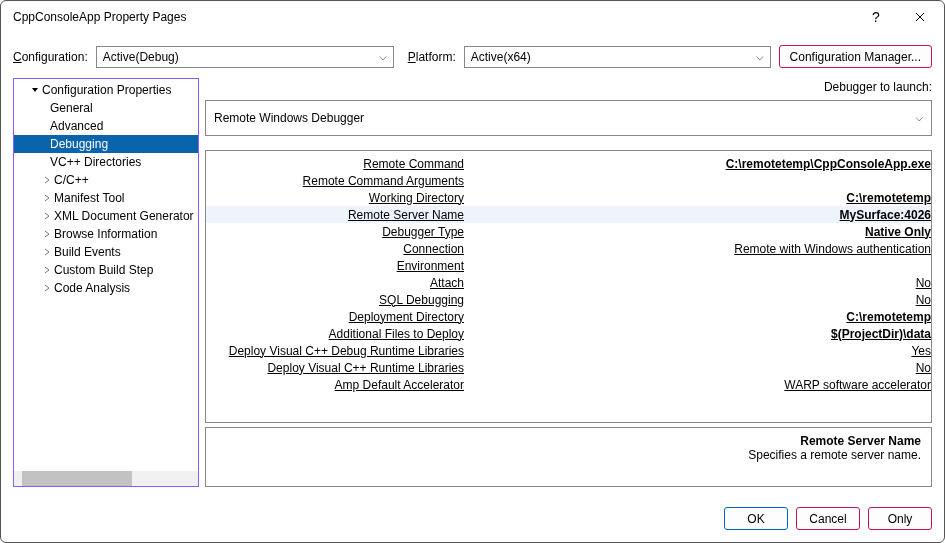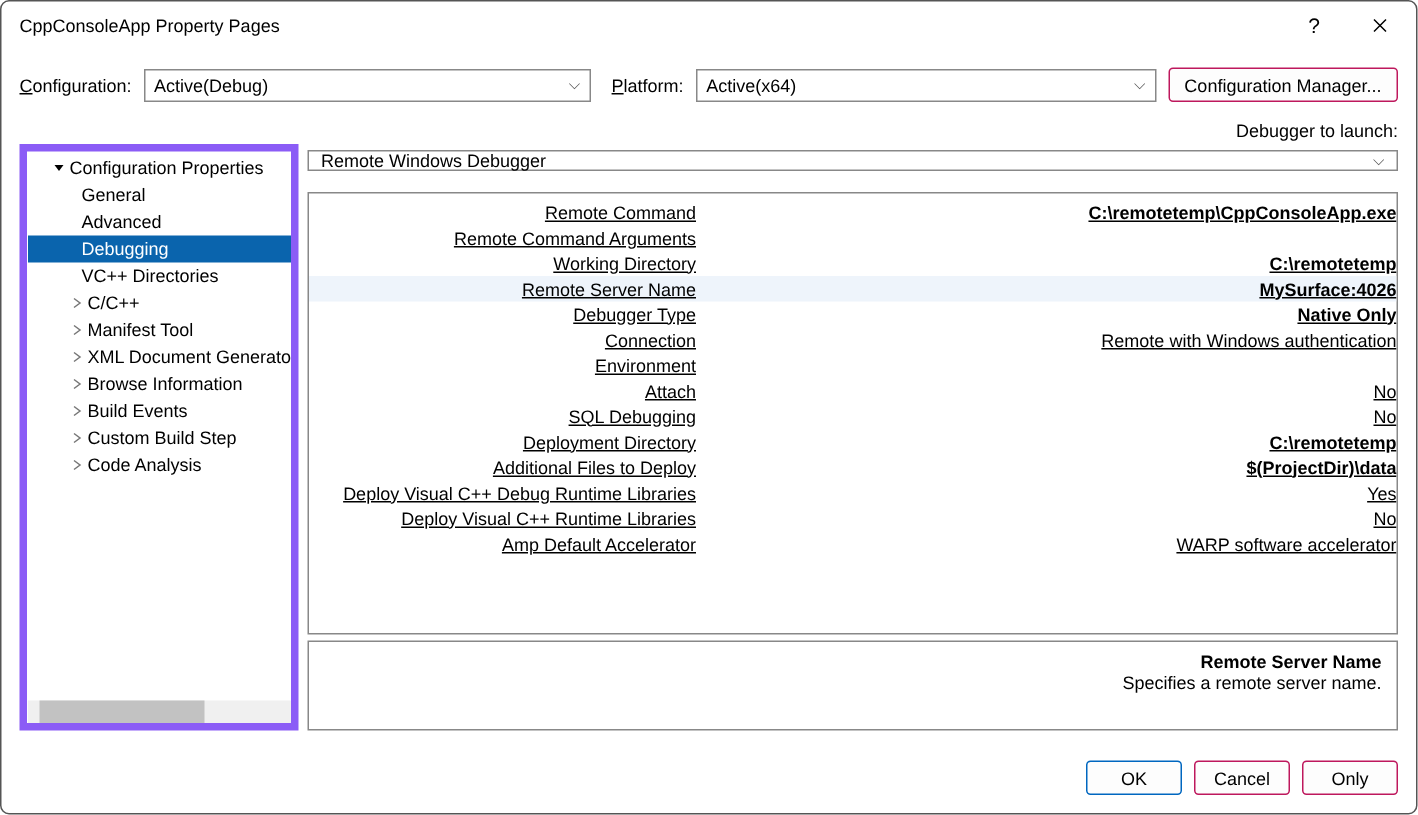--- a/index.html
+++ b/index.html
@@ -71,25 +71,24 @@
   }
   .body {
     display:flex;
     flex:1;
     padding:0 12px 8px 12px;
     gap:6px;
     min-height:0;
   }
   .tree {
     width:186px;
-    border:5px solid #8b5cf6;
+    border:1px solid #8b5cf6;
     background:#fff;
     overflow:auto;
     position:relative;
-    margin-top:18px;
   }
   .tree-inner { padding:2px 0 18px 0; min-width:210px; }
   .tree-item {
     height:18px;
     display:flex;
     align-items:center;
     padding:0 4px 0 4px;
     font-size:12px;
     white-space:nowrap;
   }
@@ -111,21 +110,21 @@
     background:#c2c2c2; height:100%; width:110px; margin-left:8px;
   }
   .rightcol {
     flex:1;
     display:flex;
     flex-direction:column;
     min-width:0;
     text-align:right;
   }
   .launch-lbl { margin:2px 0 6px 4px; }
-  .launch-combo { border:1px solid #888; height:14px; display:flex; align-items:center; padding:0 8px; font-size:12px;}
+  .launch-combo { border:1px solid #888; height:36px; display:flex; align-items:center; padding:0 8px; font-size:12px;}
   .grid {
     border:1px solid #888;
     margin-top:14px;
     flex:1;
     overflow:auto;
     min-height:0;
     text-decoration:underline;
   }
   .grid-row {
     display:flex;

